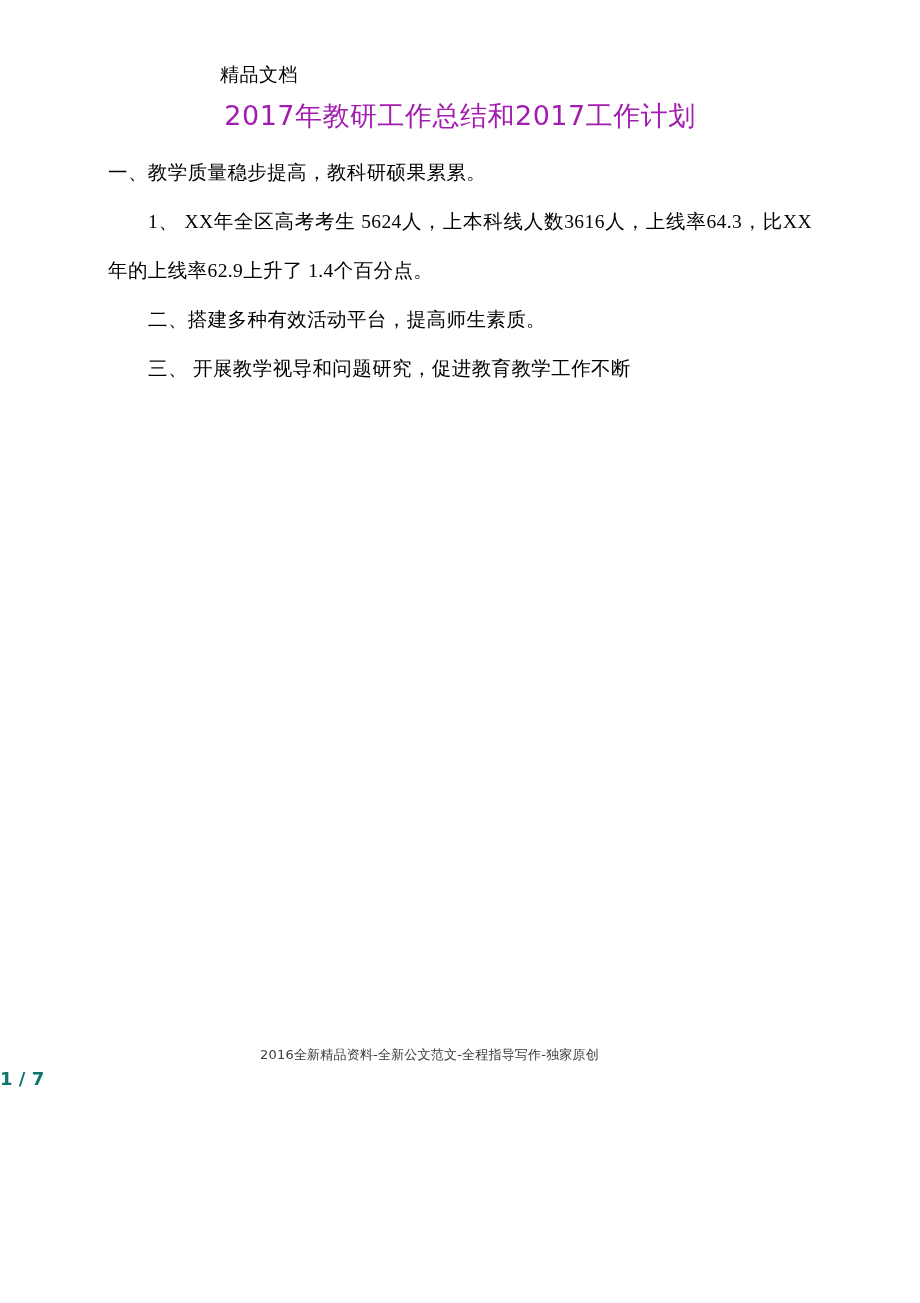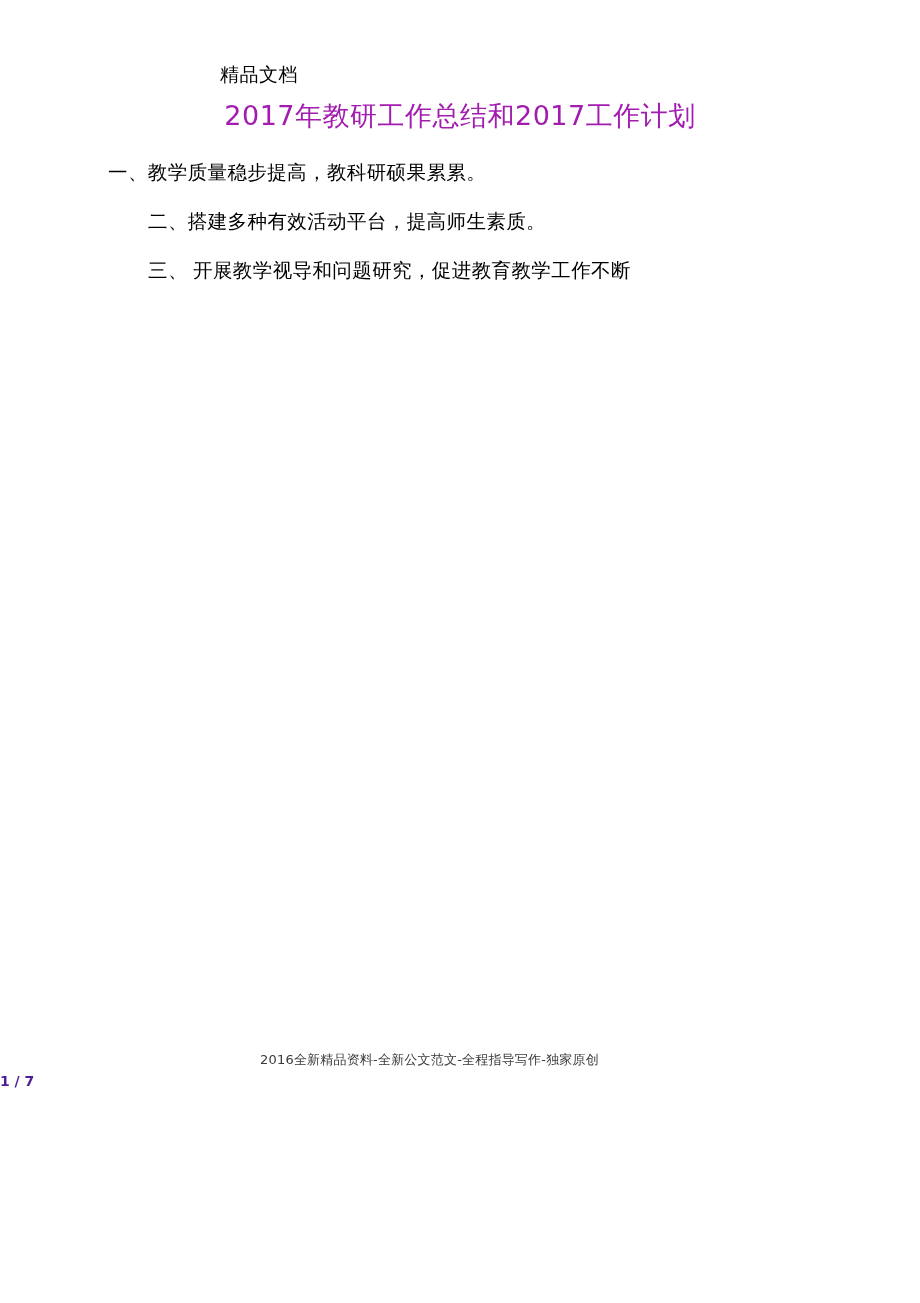--- a/index.html
+++ b/index.html
@@ -67,38 +67,39 @@
   .footer-text {
     font-size: 13px;
     color: #3a3a3a;
     letter-spacing: 0.2px;
     display: block;
     margin-right: -2px;
     padding-left: 260px;
   }
   .footer-page {
     display: block;
-    font-size: 14px;
+    font-size: 18px;
     font-weight: bold;
-    color: #4c1d95;
+    color: #0f766e;
     margin-top: 4px;
   }
 </style>
 </head>
 <body>
 
 <div class="page">
 
   <div class="doc-body">
 
     <div class="header-note">精品文档</div>
 
     <div class="doc-title">2017年教研工作总结和2017工作计划</div>
 
     <p class="para">一、教学质量稳步提高，教科研硕果累累。</p>
+    <p class="para indent">1、   XX年全区高考考生 5624人，上本科线人数3616人，上线率64.3，比XX年的上线率62.9上升了 1.4个百分点。</p>
     <p class="para indent">二、搭建多种有效活动平台，提高师生素质。</p>
     <p class="para indent">三、 开展教学视导和问题研究，促进教育教学工作不断</p>
 
   </div>
 
   <div class="footer">
     <span class="footer-text">2016全新精品资料-全新公文范文-全程指导写作-独家原创</span>
     <span class="footer-page">1 / 7</span>
   </div>
 

